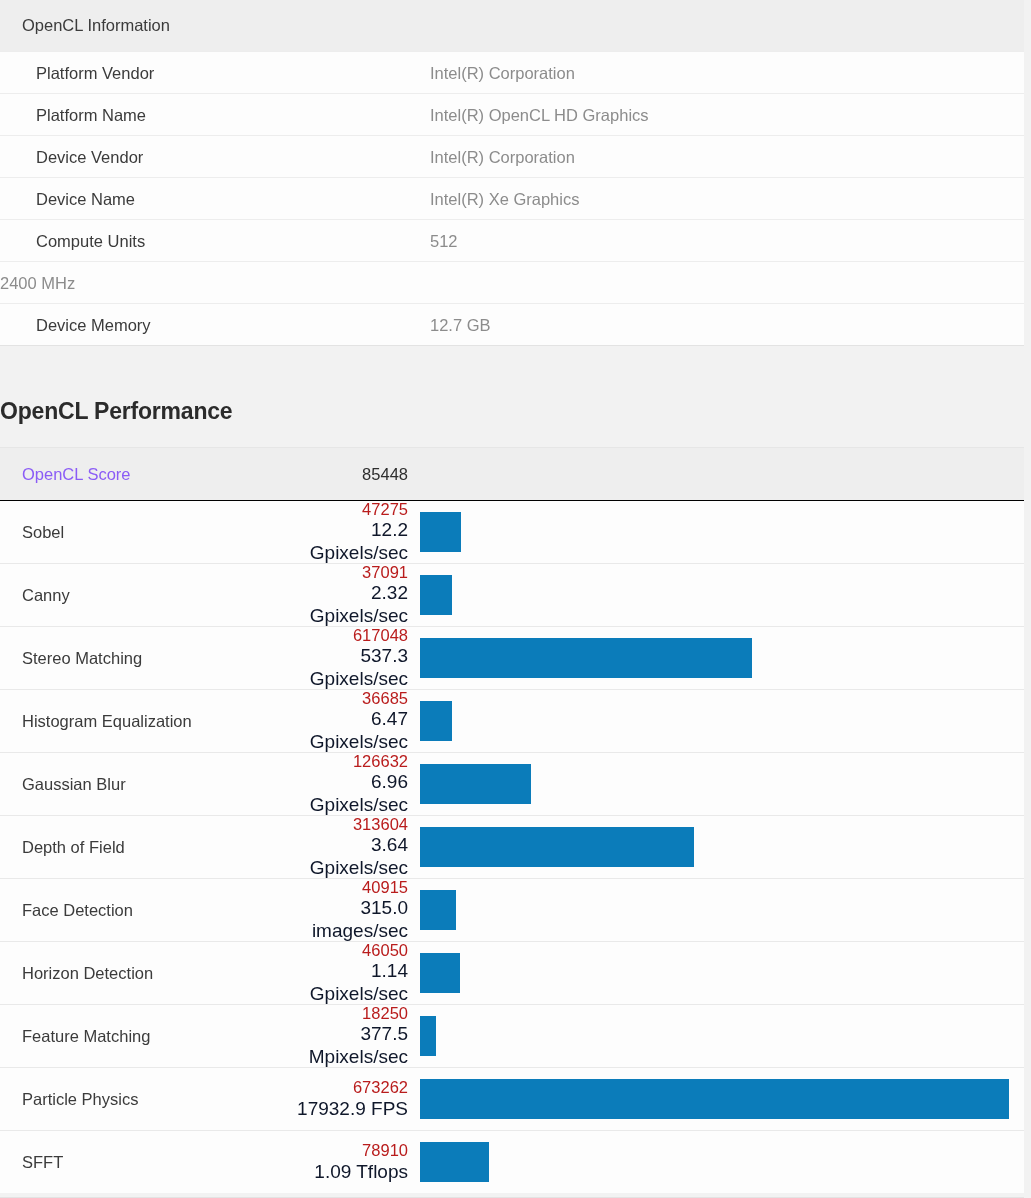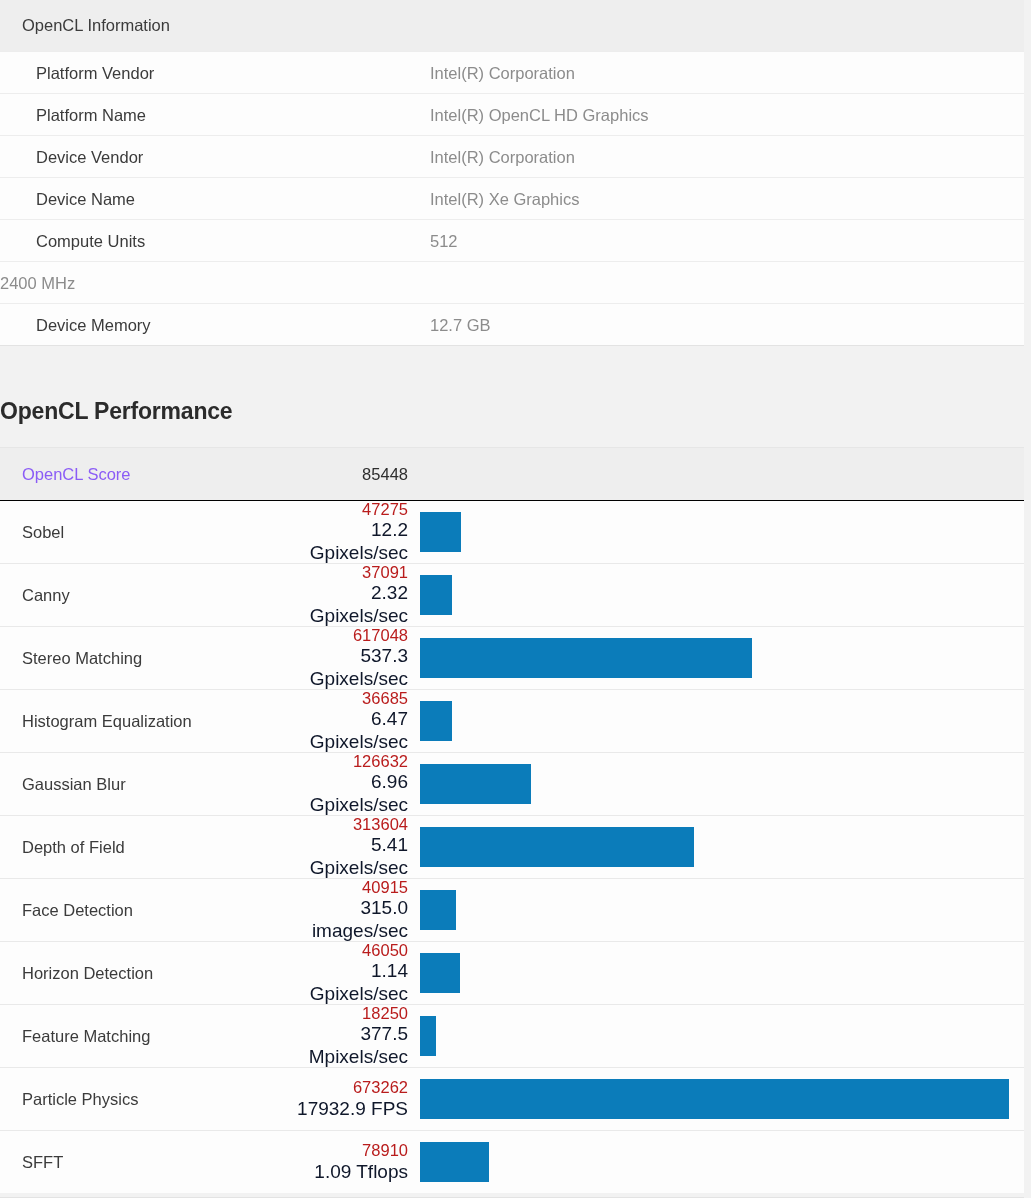--- a/index.html
+++ b/index.html
@@ -258,21 +258,21 @@
             <span class="bench-unit">6.96 Gpixels/sec</span>
           </div>
           <div class="bar-wrap">
             <div class="bar" style="width: 111px; background: rgb(11, 124, 186);"></div>
           </div>
         </div>
         <div class="bench-row">
           <div class="bench-label">Depth of Field</div>
           <div class="bench-nums">
             <span class="bench-score">313604</span>
-            <span class="bench-unit">5.41 Gpixels/sec</span>
+            <span class="bench-unit">3.64 Gpixels/sec</span>
           </div>
           <div class="bar-wrap">
             <div class="bar" style="width: 274px; background: rgb(11, 124, 186);"></div>
           </div>
         </div>
         <div class="bench-row">
           <div class="bench-label">Face Detection</div>
           <div class="bench-nums">
             <span class="bench-score">40915</span>
             <span class="bench-unit">315.0 images/sec</span>

